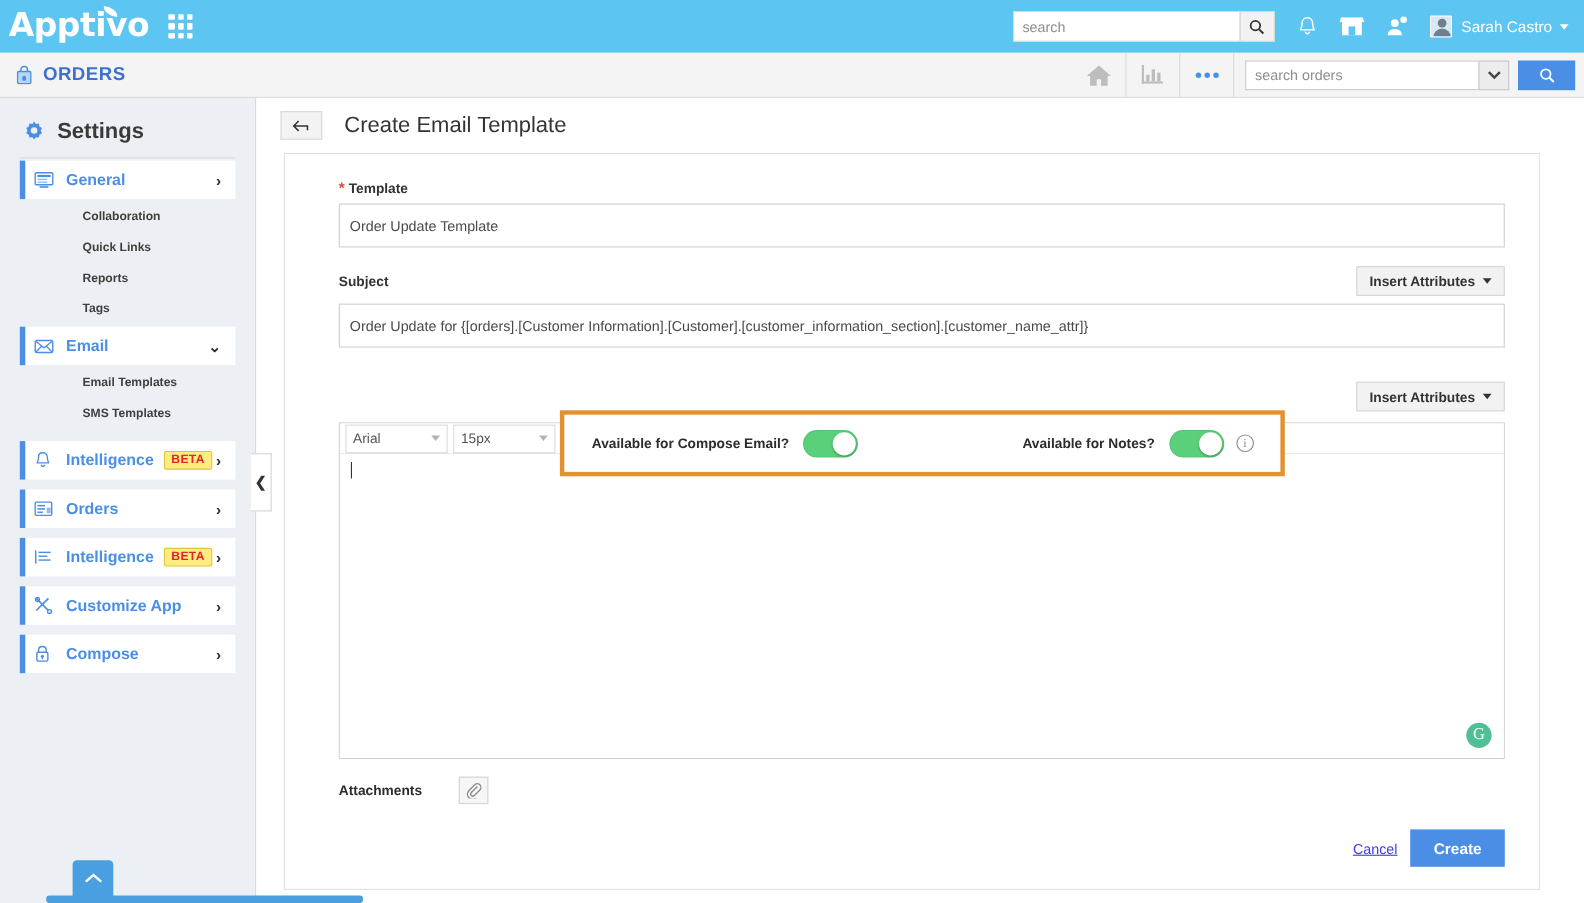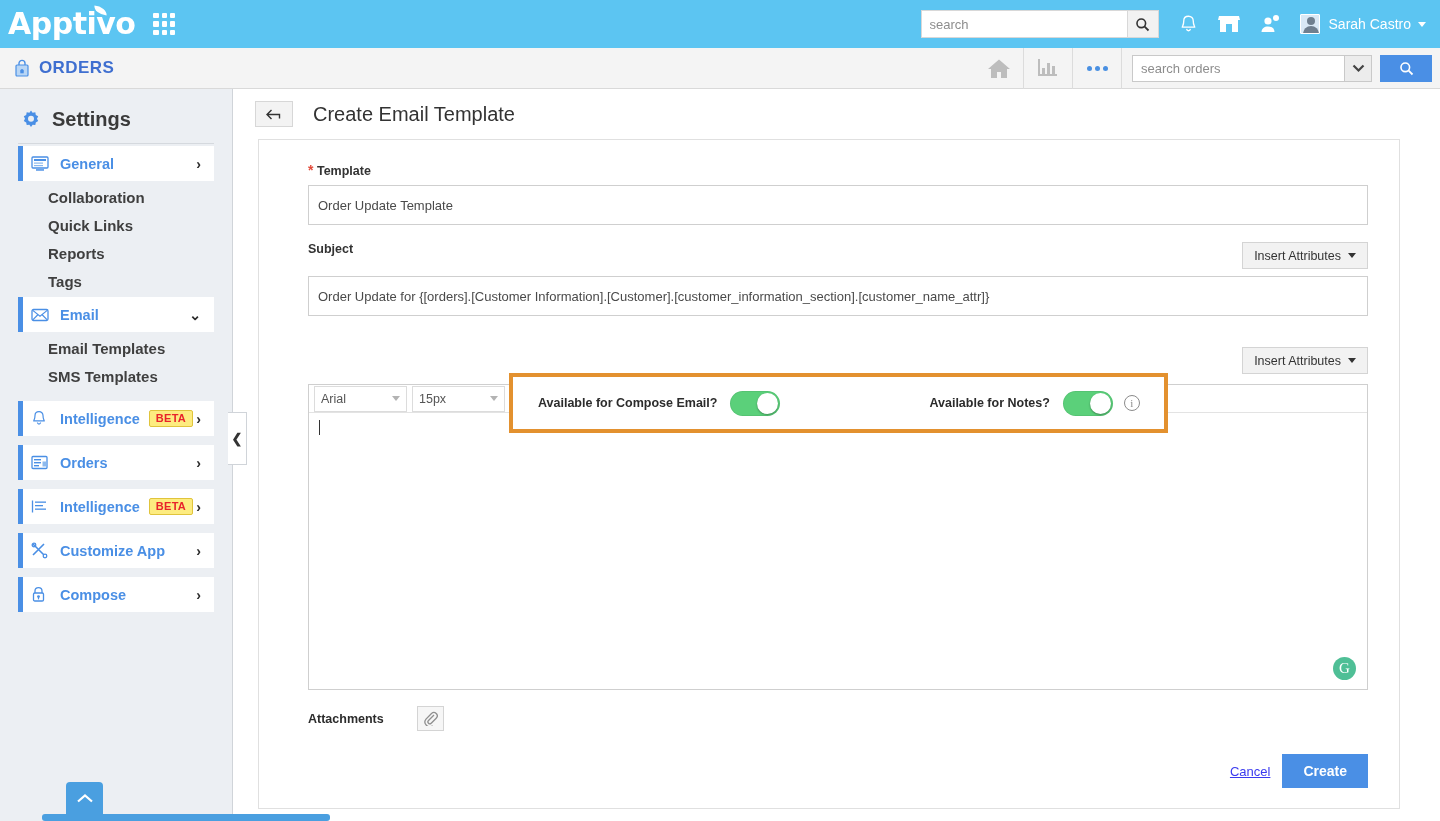--- a/index.html
+++ b/index.html
@@ -111,21 +111,21 @@
   }
   .sb-ico{ width:19px; height:16px; margin-right:10px; display:flex; align-items:center; }
   .sb-label{ color:#4a8fe5; font-size:14.5px; font-weight:bold; }
   .beta{
     margin-left:9px; background:#fdec80; border:1px solid #e0c43c; color:#e8232a;
     font-size:11px; font-weight:bold; padding:1px 6px 2px; border-radius:2px;
     letter-spacing:0.3px;
   }
   .chev{ margin-left:auto; margin-right:13px; color:#2b2b2b; font-size:14px; font-weight:bold;
          line-height:1;}
-  .sb-sub{ padding-left:48px; font-size:15px; font-weight:bold; color:#3f3f3f;
+  .sb-sub{ padding-left:75px; font-size:11px; font-weight:bold; color:#3f3f3f;
            height:28px; display:flex; align-items:center; cursor:pointer;}
 
   .collapse-tab{
     position:absolute; left:228px; top:412px; width:19px; height:53px;
     background:#fff; border:1px solid #d0d4d9; border-left:none;
     display:flex; align-items:center; justify-content:center;
     font-size:13px; color:#333; font-weight:bold; cursor:pointer; z-index:5;
   }
 
   .scroll-top{
@@ -153,24 +153,24 @@
     height:670px; position:relative; padding:22px 31px 0 49px;
   }
 
   .req{ color:#e24b3b; font-size:14px; }
   .flabel{ font-size:12.5px; font-weight:bold; color:#333; margin-bottom:7px; }
   .finput{
     width:100%; height:40px; border:1px solid #cfcfcf; background:#fff;
     padding:0 9px; font-size:13px; color:#4a4a4a; outline:none;
     font-family:"Liberation Sans", sans-serif;
   }
-  .row-between{ display:flex; align-items:flex-start; justify-content:space-between; }
+  .row-between{ display:flex; align-items:center; justify-content:space-between; }
   .ins-attr{
     height:27px; padding:0 11px; background:#f2f2f2; border:1px solid #d4d4d4;
-    font-size:12.5px; font-weight:normal; color:#333; cursor:pointer;
+    font-size:12.5px; font-weight:bold; color:#333; cursor:pointer;
     display:flex; align-items:center; gap:7px;
   }
   .caret-d{ border-left:4px solid transparent; border-right:4px solid transparent;
             border-top:5px solid #333; }
 
   .toggle-wrap{
     position:absolute; left:276px; top:284px; width:659px; height:60px;
     border:4px solid #e3912f; background:#fff; display:flex; align-items:center;
     padding-left:25px; z-index:3;
   }

